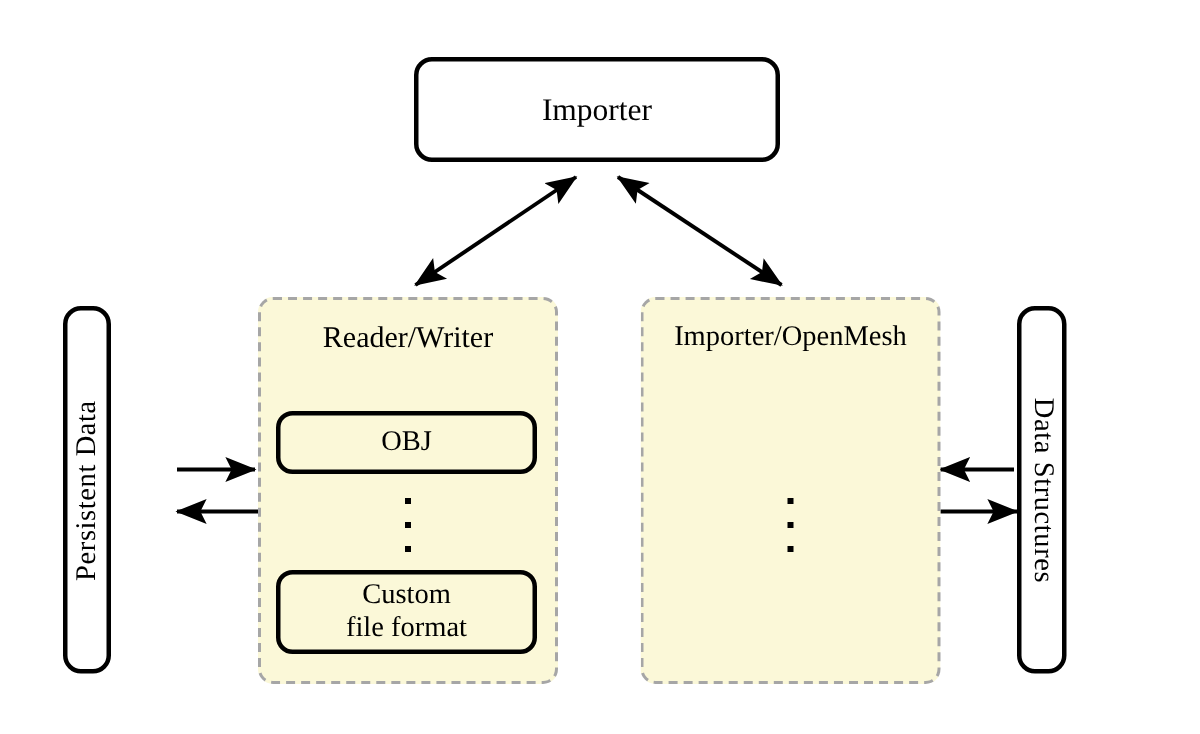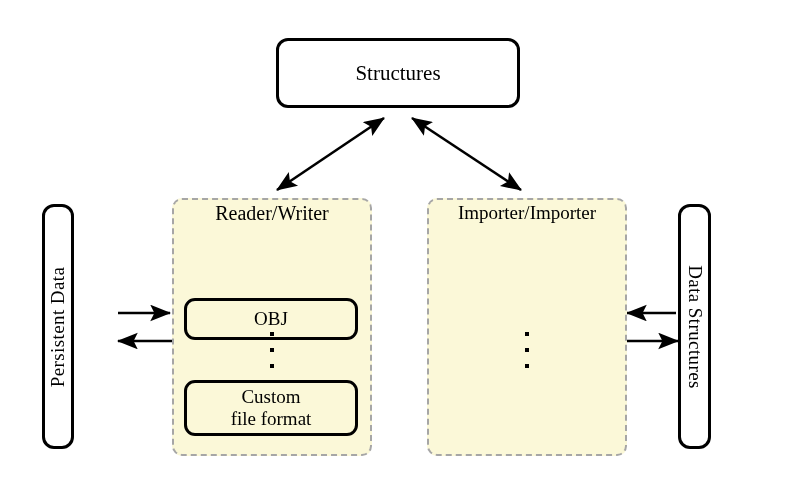--- a/index.html
+++ b/index.html
@@ -79,21 +79,21 @@
     border-radius: 10px;
     background: #fbf8d8;
     top: 198px;
     height: 258px;
   }
   #group-reader-writer { left: 172px; width: 200px; }
   #group-importer-exporter { left: 427px; width: 200px; }
 
   .group-title {
     position: absolute;
-    top: 2px;
+    top: 14px;
     left: 0;
     width: 100%;
     text-align: center;
     font-size: 20px;
     white-space: nowrap;
   }
   #group-importer-exporter .group-title { font-size: 19px; }
 
   
   .item-box {
@@ -109,21 +109,20 @@
     font-size: 19px;
     line-height: 1.18;
     white-space: pre-line;
   }
   .item-top {
     left: 10px;
     right: 10px;
     width: 174px;
     top: 74px;
     height: 42px;
-    margin-top: 24px;
   }
   .item-bottom {
     left: 10px;
     width: 174px;
     top: 180px;
     height: 56px;
     text-align: center;
   }
 
   
@@ -191,21 +190,21 @@
     <g>
       <line x1="676" y1="313" x2="627" y2="313" stroke="#000000" stroke-width="2.6" marker-end="url(#ah)"></line>
     </g>
 
     <g>
       <line x1="627" y1="341" x2="678" y2="341" stroke="#000000" stroke-width="2.6" marker-end="url(#ah)"></line>
     </g>
   </svg>
 
   <div class="rbox" id="io-manager">
-    <span>Structures</span>
+    <span>Importer</span>
   </div>
 
   <div class="side-box" id="persistent-data-box">
     <span class="side-label ccw">Persistent Data</span>
   </div>
 
   <div class="side-box" id="data-structures-box">
     <span class="side-label cw">Data Structures</span>
   </div>
 
@@ -218,21 +217,21 @@
       <span></span>
       <span></span>
       <span></span>
     </div>
 
     <div class="item-box item-bottom">Custom
 file format</div>
   </div>
 
   <div class="group" id="group-importer-exporter">
-    <div class="group-title">Importer/Importer</div>
+    <div class="group-title">Importer/OpenMesh</div>
 
 
     <div class="vdots">
       <span></span>
       <span></span>
       <span></span>
     </div>
 
   </div>
 

